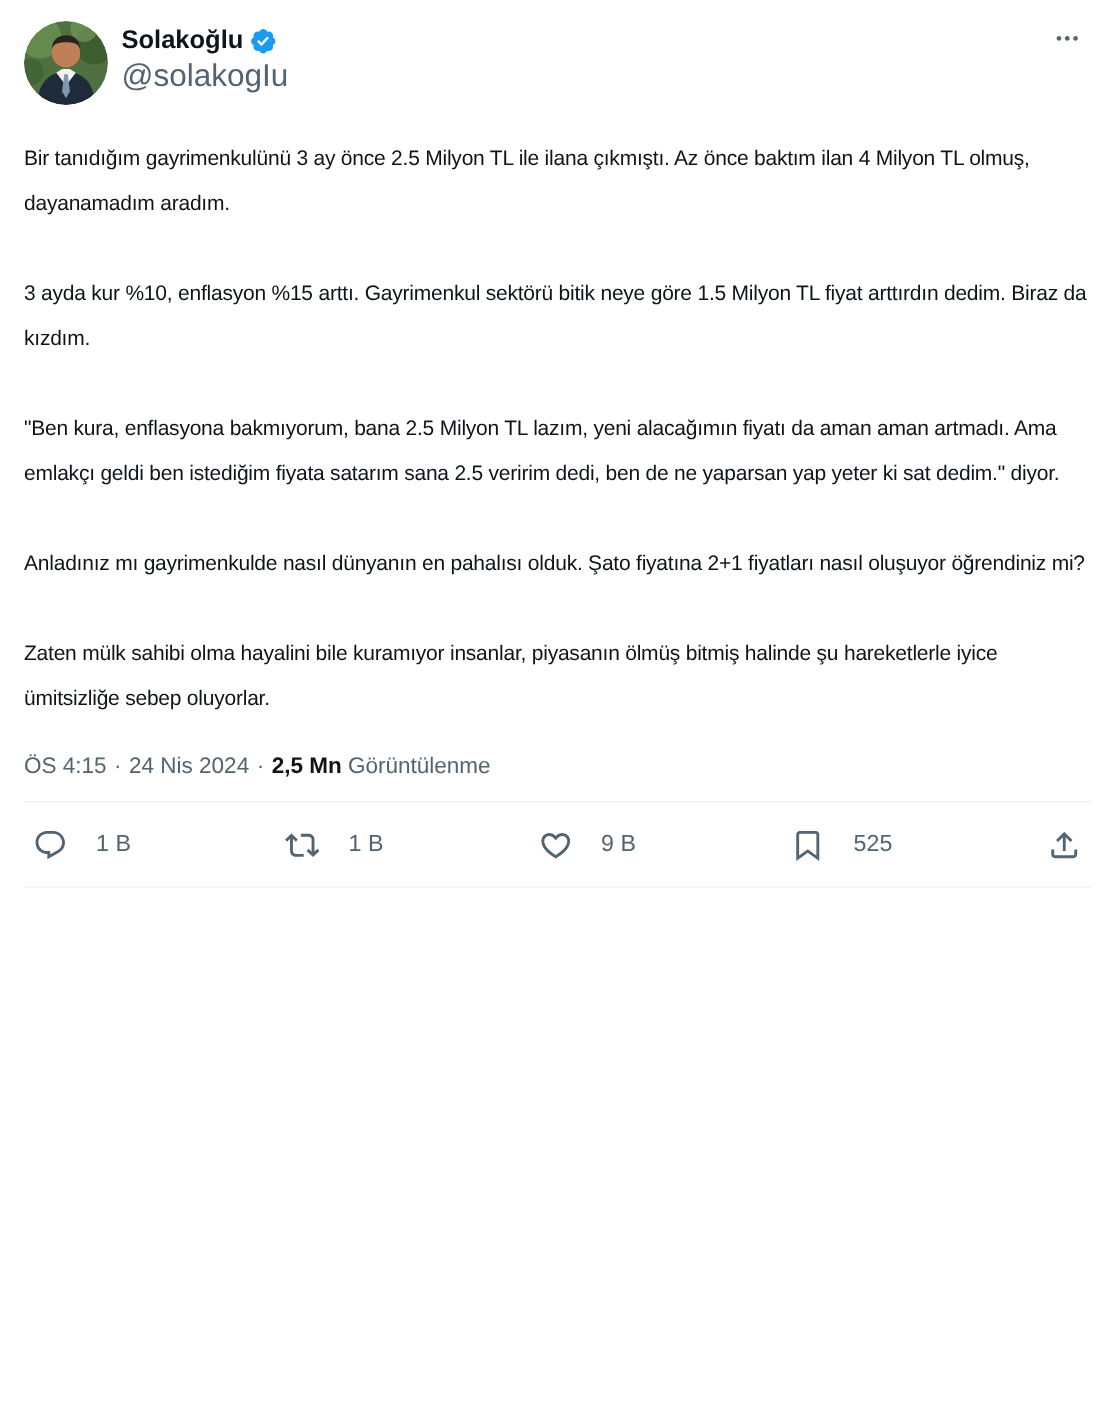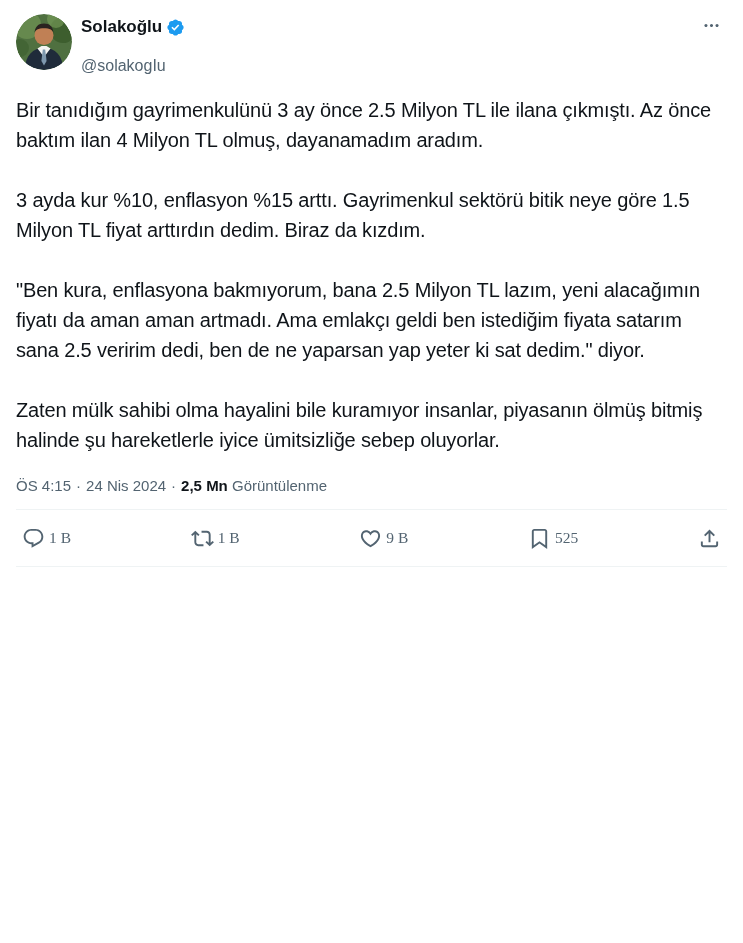--- a/index.html
+++ b/index.html
@@ -34,37 +34,37 @@
   .user-info { margin-left: 9px; padding-top: 3px; min-width: 0; }
   .name-row { display: flex; align-items: flex-end; gap: 4px; }
   .display-name {
     font-size: 17px;
     font-weight: 700;
     color: #0f1419;
     cursor: pointer;
   }
   .verified-badge { display: inline-flex; }
   .verified-badge svg { width: 19px; height: 19px; display: block; }
-  .handle { font-size: 16px; color: #536471; margin-top: 20px; }
+  .handle { font-size: 21px; color: #536471; margin-top: 2px; }
   .more-btn {
     position: absolute;
     right: 0;
     top: 10px;
     background: none;
     border: none;
     padding: 6px;
     cursor: pointer;
     line-height: 0;
   }
   .more-btn svg { width: 19px; height: 19px; fill: #536471; }
   
   .tweet-body { margin-top: 20px; }
   .tweet-body p {
     margin: 0 0 30px 0;
-    font-size: 20px;
+    font-size: 14px;
     line-height: 30px;
     letter-spacing: -0.15px;
     color: #0f1419;
   }
   .tweet-body p:last-child { margin-bottom: 0; }
   
   .meta {
     margin-top: 22px;
     padding-bottom: 15px;
     font-size: 15px;
@@ -80,27 +80,27 @@
     border-bottom: 1px solid #eff3f4;
     height: 58px;
     display: flex;
     align-items: center;
     justify-content: space-between;
     padding: 0 6px;
   }
   .action {
     display: flex;
     align-items: center;
-    gap: 4px;
+    gap: 19px;
     background: none;
     border: none;
     padding: 0;
     color: #536471;
     font-size: 15.5px;
-    font-family: Liberation Serif, serif;
+    font-family: Liberation Sans, sans-serif;
     cursor: pointer;
   }
   .action svg { width: 23px; height: 23px; fill: #536471; display: block; }
   .action .count { min-width: 14px; text-align: left; }
 </style>
 </head>
 <body>
 
 <div class="tweet-card">
 
@@ -141,20 +141,21 @@
       <svg viewBox="0 0 24 24">
           <path d="M3 12c0-1.1.9-2 2-2s2 .9 2 2-.9 2-2 2-2-.9-2-2zm9 2c1.1 0 2-.9 2-2s-.9-2-2-2-2 .9-2 2 .9 2 2 2zm7 0c1.1 0 2-.9 2-2s-.9-2-2-2-2 .9-2 2 .9 2 2 2z"></path>
         </svg>
     </button>
   </div>
 
   <div class="tweet-body">
     <p>Bir tanıdığım gayrimenkulünü 3 ay önce 2.5 Milyon TL ile ilana çıkmıştı. Az önce baktım ilan 4 Milyon TL olmuş, dayanamadım aradım.</p>
     <p>3 ayda kur %10, enflasyon %15 arttı. Gayrimenkul sektörü bitik neye göre 1.5 Milyon TL fiyat arttırdın dedim. Biraz da kızdım.</p>
     <p>"Ben kura, enflasyona bakmıyorum, bana 2.5 Milyon TL lazım, yeni alacağımın fiyatı da aman aman artmadı. Ama emlakçı geldi ben istediğim fiyata satarım sana 2.5 veririm dedi, ben de ne yaparsan yap yeter ki sat dedim." diyor.</p>
+    <p>Anladınız mı gayrimenkulde nasıl dünyanın en pahalısı olduk. Şato fiyatına 2+1 fiyatları nasıl oluşuyor öğrendiniz mi?</p>
     <p>Zaten mülk sahibi olma hayalini bile kuramıyor insanlar, piyasanın ölmüş bitmiş halinde şu hareketlerle iyice ümitsizliğe sebep oluyorlar.</p>
   </div>
 
   <div class="meta">
     <span>ÖS 4:15</span><span class="dot">·</span><span>24 Nis 2024</span><span class="dot">·</span><span class="views-count">2,5 Mn</span>&nbsp;<span class="views-label">Görüntülenme</span>
   </div>
 
   <div class="actions">
     <button class="action">
       <svg viewBox="0 0 24 24">

